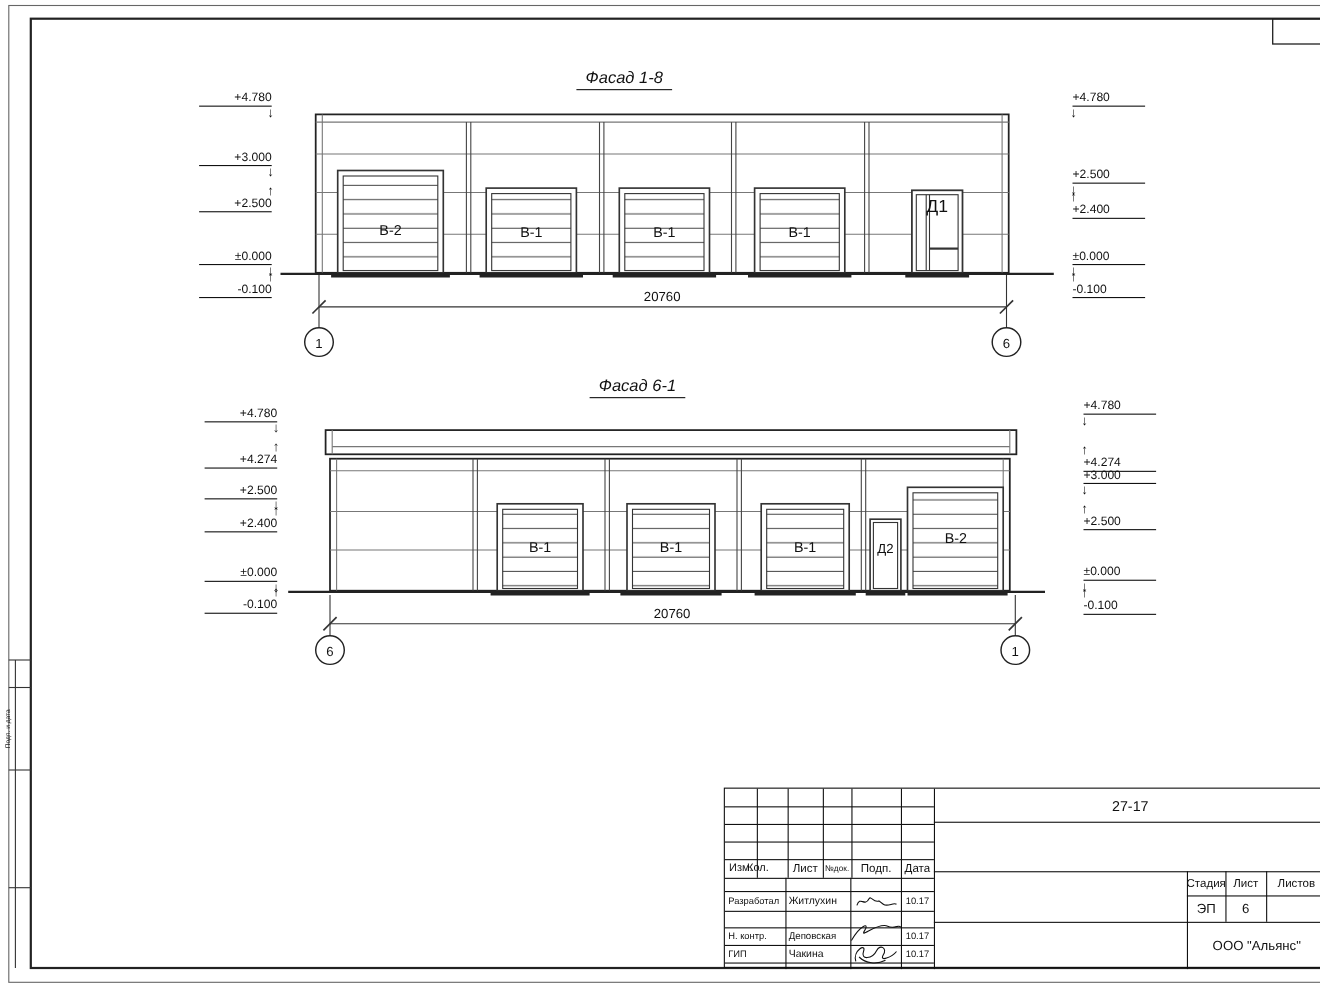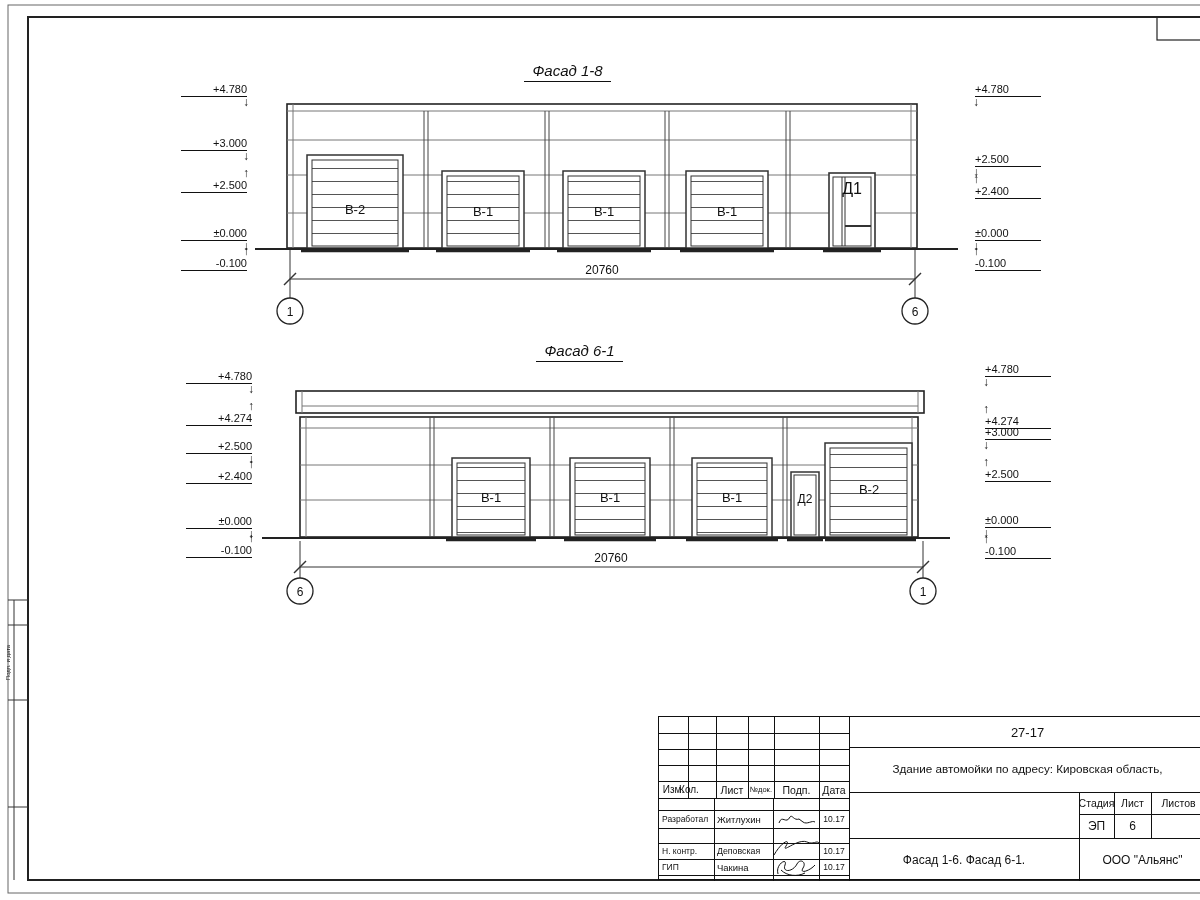--- a/index.html
+++ b/index.html
@@ -293,24 +293,22 @@
     </svg>
     <svg class="abs" style="left:112px;top:118px" width="50" height="26" viewBox="0 0 50 26">
       <path d="M3,20 C11,6 20,3 15,11 C10,19 27,3 36,7 C42,10 46,5 48,8" stroke="#111" stroke-width="1" fill="none"></path>
     </svg>
     <svg class="abs" style="left:113px;top:139px" width="46" height="24" viewBox="0 0 46 24">
       <path d="M6,18 C3,8 16,1 13,9 C10,17 21,16 25,8 C28,2 35,6 31,12 C27,19 39,14 43,9 M9,14 C15,20 25,21 33,17" stroke="#111" stroke-width="1" fill="none"></path>
     </svg>
 
     <div class="cell" style="left:190px;top:0;width:357px;height:30px;font-size:13px">27-17</div>
     <div class="cell" style="left:190px;top:30px;width:357px;height:45px;flex-direction:column;font-size:11.7px;line-height:1.55">
-      <div>Здание автомойки по адресу: Кировская область,</div>
     </div>
     <div class="cell" style="left:420px;top:75px;width:35px;height:22px;font-size:10.5px">Стадия</div>
     <div class="cell" style="left:455px;top:75px;width:37px;height:22px;font-size:10.5px">Лист</div>
     <div class="cell" style="left:492px;top:75px;width:55px;height:22px;font-size:10.5px">Листов</div>
     <div class="cell" style="left:420px;top:97px;width:35px;height:24px;font-size:12px">ЭП</div>
     <div class="cell" style="left:455px;top:97px;width:37px;height:24px;font-size:12px">6</div>
-    <div class="cell" style="left:190px;top:121px;width:230px;height:43px;font-size:12px">Фасад 1-6. Фасад 6-1.</div>
     <div class="cell" style="left:420px;top:121px;width:127px;height:43px;font-size:12px">ООО "Альянс"</div>
   </div>
 
 </div>
 
 </body></html>

